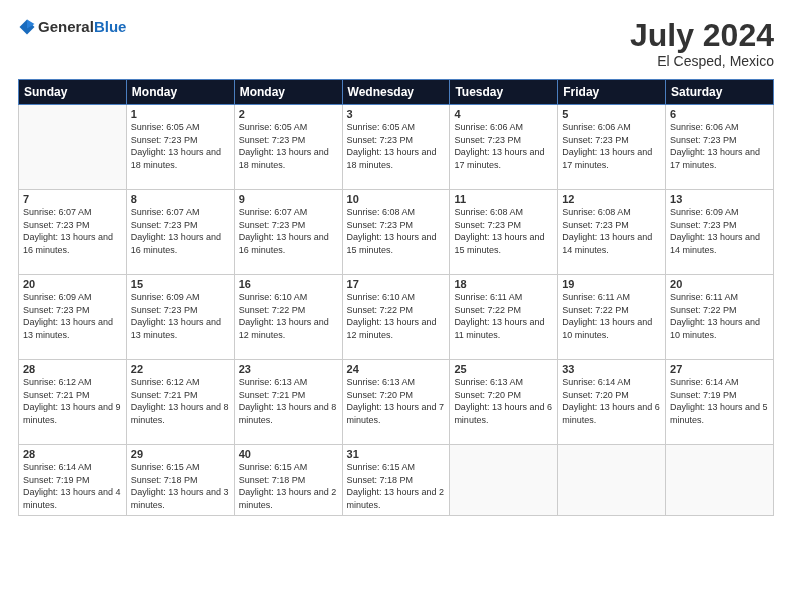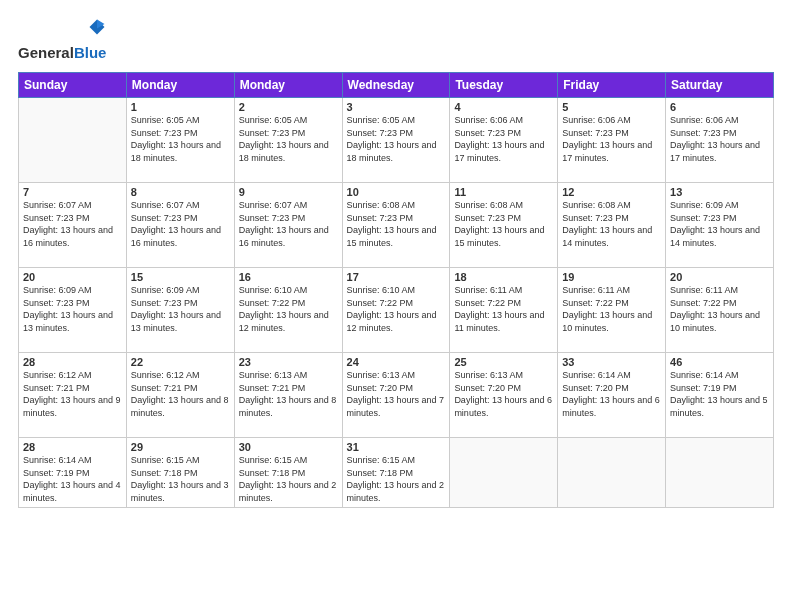--- a/index.html
+++ b/index.html
@@ -18,23 +18,22 @@
       flex-direction: column;
     }
     .header {
       display: flex;
       justify-content: space-between;
       align-items: flex-start;
       margin-bottom: 10px;
     }
     .logo {
       display: flex;
-      align-items: flex-end;
-      gap: 8px;
-      flex-direction: column;
+      align-items: flex-start;
+      gap: 2px;
     }
     .logo-text-general {
       font-size: 15px;
       font-weight: bold;
       color: #333;
     }
     .logo-text-blue {
       font-size: 15px;
       font-weight: bold;
       color: #1a6bbd;
@@ -55,21 +54,21 @@
     .location {
       font-size: 14px;
       color: #333;
     }
     table {
       width: 100%;
       border-collapse: collapse;
       table-layout: fixed;
     }
     thead tr th {
-      background: #6d28d9;
+      background: #0f172a;
       color: #fff;
       font-size: 12px;
       font-weight: bold;
       text-align: left;
       padding: 5px 5px;
       border: 1px solid #4a7ec0;
     }
     tbody tr td {
       vertical-align: top;
       border: 1px solid #ccc;
@@ -104,20 +103,24 @@
 <div class="page">
   <div class="header">
     <div class="logo">
       <svg class="logo-icon" viewBox="0 0 24 24">
         <polygon points="12,2 22,12 12,22 2,12" fill="#1a6bbd"></polygon>
         <polygon points="12,2 22,8 12,14" fill="#2980d9"></polygon>
       </svg>
       <span>
         <span class="logo-text-general">General</span><span class="logo-text-blue">Blue</span>
       </span>
+    </div>
+    <div class="title-block">
+      <div class="month-title">July 2024</div>
+      <div class="location">El Cesped, Mexico</div>
     </div>
   </div>
 
   <table>
     <thead>
       <tr>
         <th>Sunday</th>
         <th>Monday</th>
         <th>Monday</th>
         <th>Wednesday</th>
@@ -233,35 +236,35 @@
           </td>
           <td>
             <span class="day-number">25</span>
             <div class="day-info">Sunrise: 6:13 AM<br>Sunset: 7:20 PM<br>Daylight: 13 hours and 6 minutes.</div>
           </td>
           <td>
             <span class="day-number">33</span>
             <div class="day-info">Sunrise: 6:14 AM<br>Sunset: 7:20 PM<br>Daylight: 13 hours and 6 minutes.</div>
           </td>
           <td>
-            <span class="day-number">46</span>
+            <span class="day-number">27</span>
             <div class="day-info">Sunrise: 6:14 AM<br>Sunset: 7:19 PM<br>Daylight: 13 hours and 5 minutes.</div>
           </td>
         </tr>
         <tr>
           <td>
             <span class="day-number">28</span>
             <div class="day-info">Sunrise: 6:14 AM<br>Sunset: 7:19 PM<br>Daylight: 13 hours and 4 minutes.</div>
           </td>
           <td>
             <span class="day-number">29</span>
             <div class="day-info">Sunrise: 6:15 AM<br>Sunset: 7:18 PM<br>Daylight: 13 hours and 3 minutes.</div>
           </td>
           <td>
-            <span class="day-number">30</span>
+            <span class="day-number">40</span>
             <div class="day-info">Sunrise: 6:15 AM<br>Sunset: 7:18 PM<br>Daylight: 13 hours and 2 minutes.</div>
           </td>
           <td>
             <span class="day-number">31</span>
             <div class="day-info">Sunrise: 6:15 AM<br>Sunset: 7:18 PM<br>Daylight: 13 hours and 2 minutes.</div>
           </td>
           <td class="empty"></td>
           <td class="empty"></td>
           <td class="empty"></td>
         </tr>

